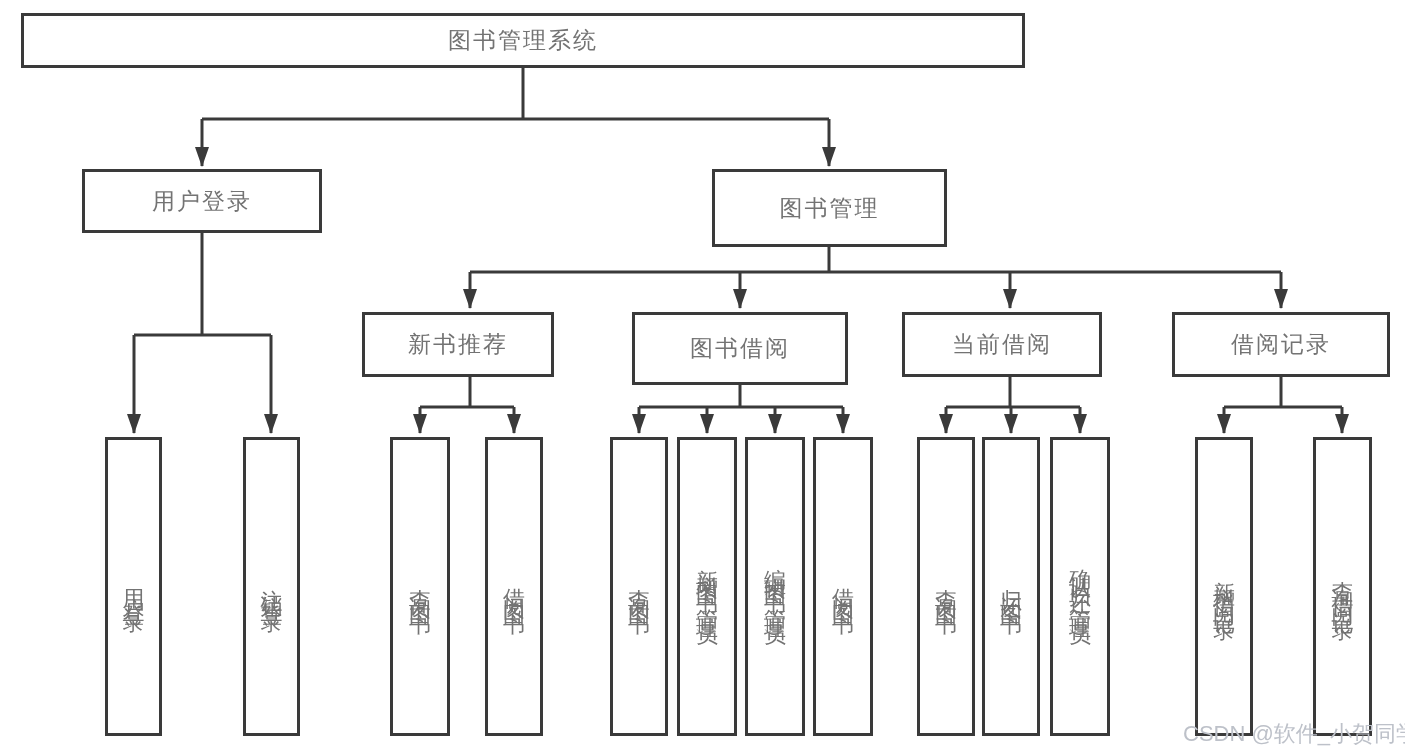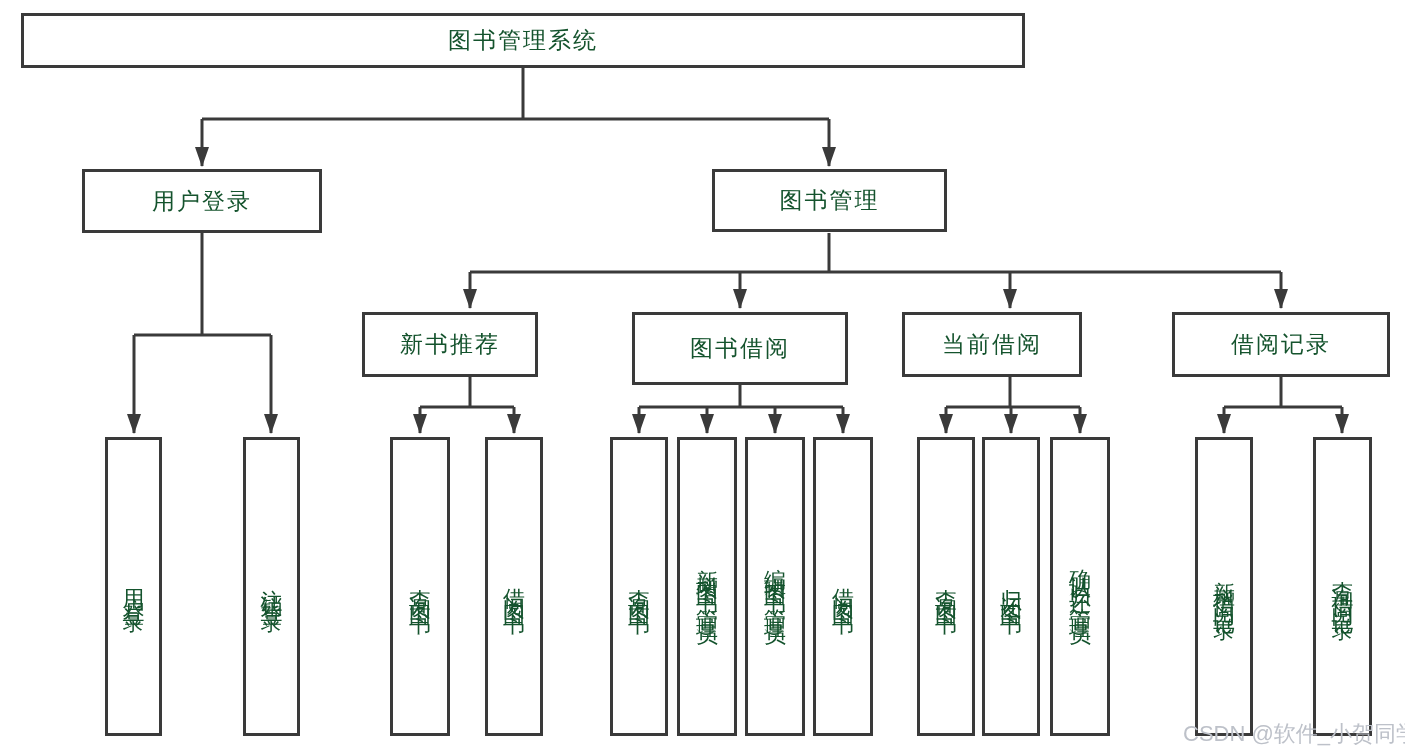--- a/index.html
+++ b/index.html
@@ -15,21 +15,21 @@
     position: absolute;
     left: 0; top: 0;
     width: 1405px; height: 747px;
     z-index: 1;
   }
   .node {
     position: absolute;
     box-sizing: border-box;
     border: 3px solid #3a3a3a;
     background: #ffffff;
-    color: #14532d;
+    color: #737373;
     display: flex;
     align-items: center;
     justify-content: center;
     z-index: 2;
   }
   .hbox {
     font-size: 23px;
     letter-spacing: 2px;
     white-space: nowrap;
   }
@@ -91,25 +91,25 @@
       <line x1="1011" y1="407" x2="1011" y2="433" marker-end="url(#ah)"></line>
       <line x1="1080" y1="407" x2="1080" y2="433" marker-end="url(#ah)"></line>
       <line x1="1224" y1="407" x2="1224" y2="433" marker-end="url(#ah)"></line>
       <line x1="1342" y1="407" x2="1342" y2="433" marker-end="url(#ah)"></line>
     </g>
   </svg>
 
   <div class="node hbox" style="left:21px; top:13px; width:1004px; height:55px;">图书管理系统</div>
 
   <div class="node hbox" style="left:82px; top:169px; width:240px; height:64px;">用户登录</div>
-  <div class="node hbox" style="left:712px; top:169px; width:235px; height:63px;">图书管理</div>
+  <div class="node hbox" style="left:712px; top:169px; width:235px; height:78px;">图书管理</div>
 
-  <div class="node hbox" style="left:362px; top:312px; width:176px; height:65px;">新书推荐</div>
+  <div class="node hbox" style="left:362px; top:312px; width:192px; height:65px;">新书推荐</div>
   <div class="node hbox" style="left:632px; top:312px; width:216px; height:73px;">图书借阅</div>
-  <div class="node hbox" style="left:902px; top:312px; width:180px; height:65px;">当前借阅</div>
+  <div class="node hbox" style="left:902px; top:312px; width:200px; height:65px;">当前借阅</div>
   <div class="node hbox" style="left:1172px; top:312px; width:218px; height:65px;">借阅记录</div>
 
   <div class="node vbox" style="left:105px; top:437px; width:57px; height:299px;">用户登录</div>
   <div class="node vbox" style="left:243px; top:437px; width:57px; height:299px;">注销登录</div>
 
   <div class="node vbox" style="left:390px; top:437px; width:60px; height:299px;">查询图书</div>
   <div class="node vbox" style="left:485px; top:437px; width:58px; height:299px;">借阅图书</div>
 
   <div class="node vbox" style="left:610px; top:437px; width:58px; height:299px;">查询图书</div>
   <div class="node vbox" style="left:677px; top:437px; width:60px; height:299px;">新增图书（管理员）</div>

